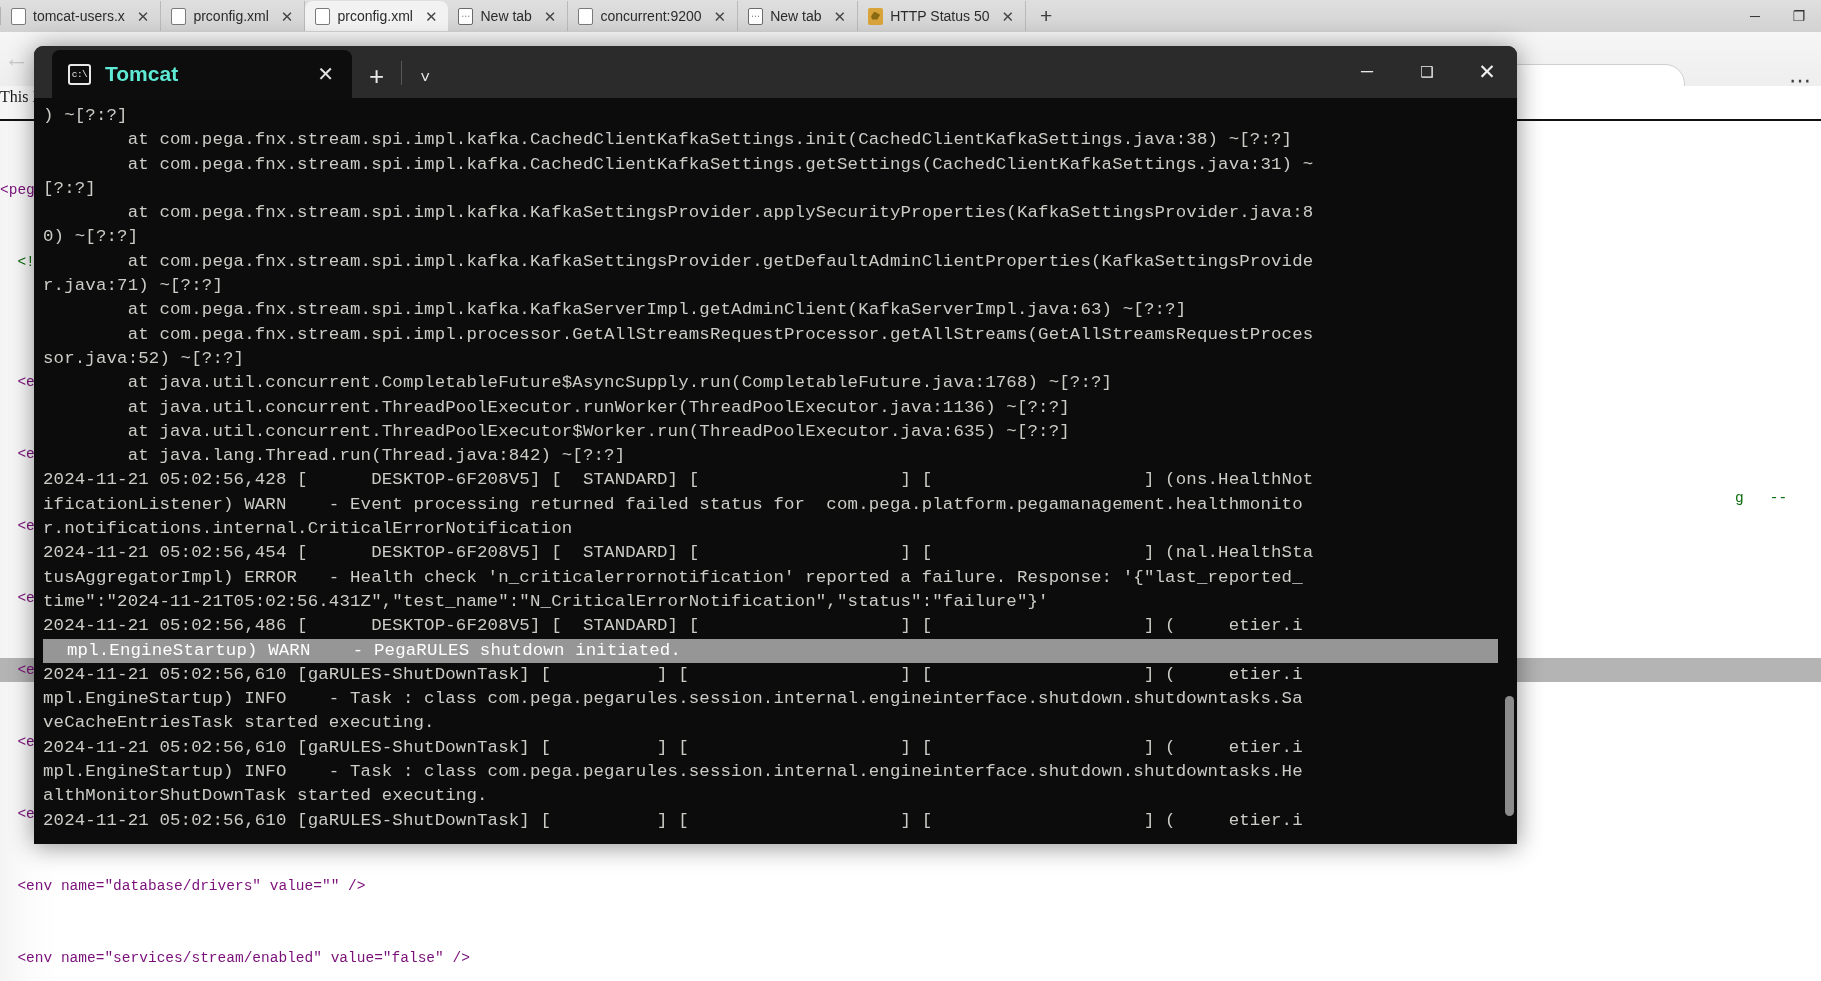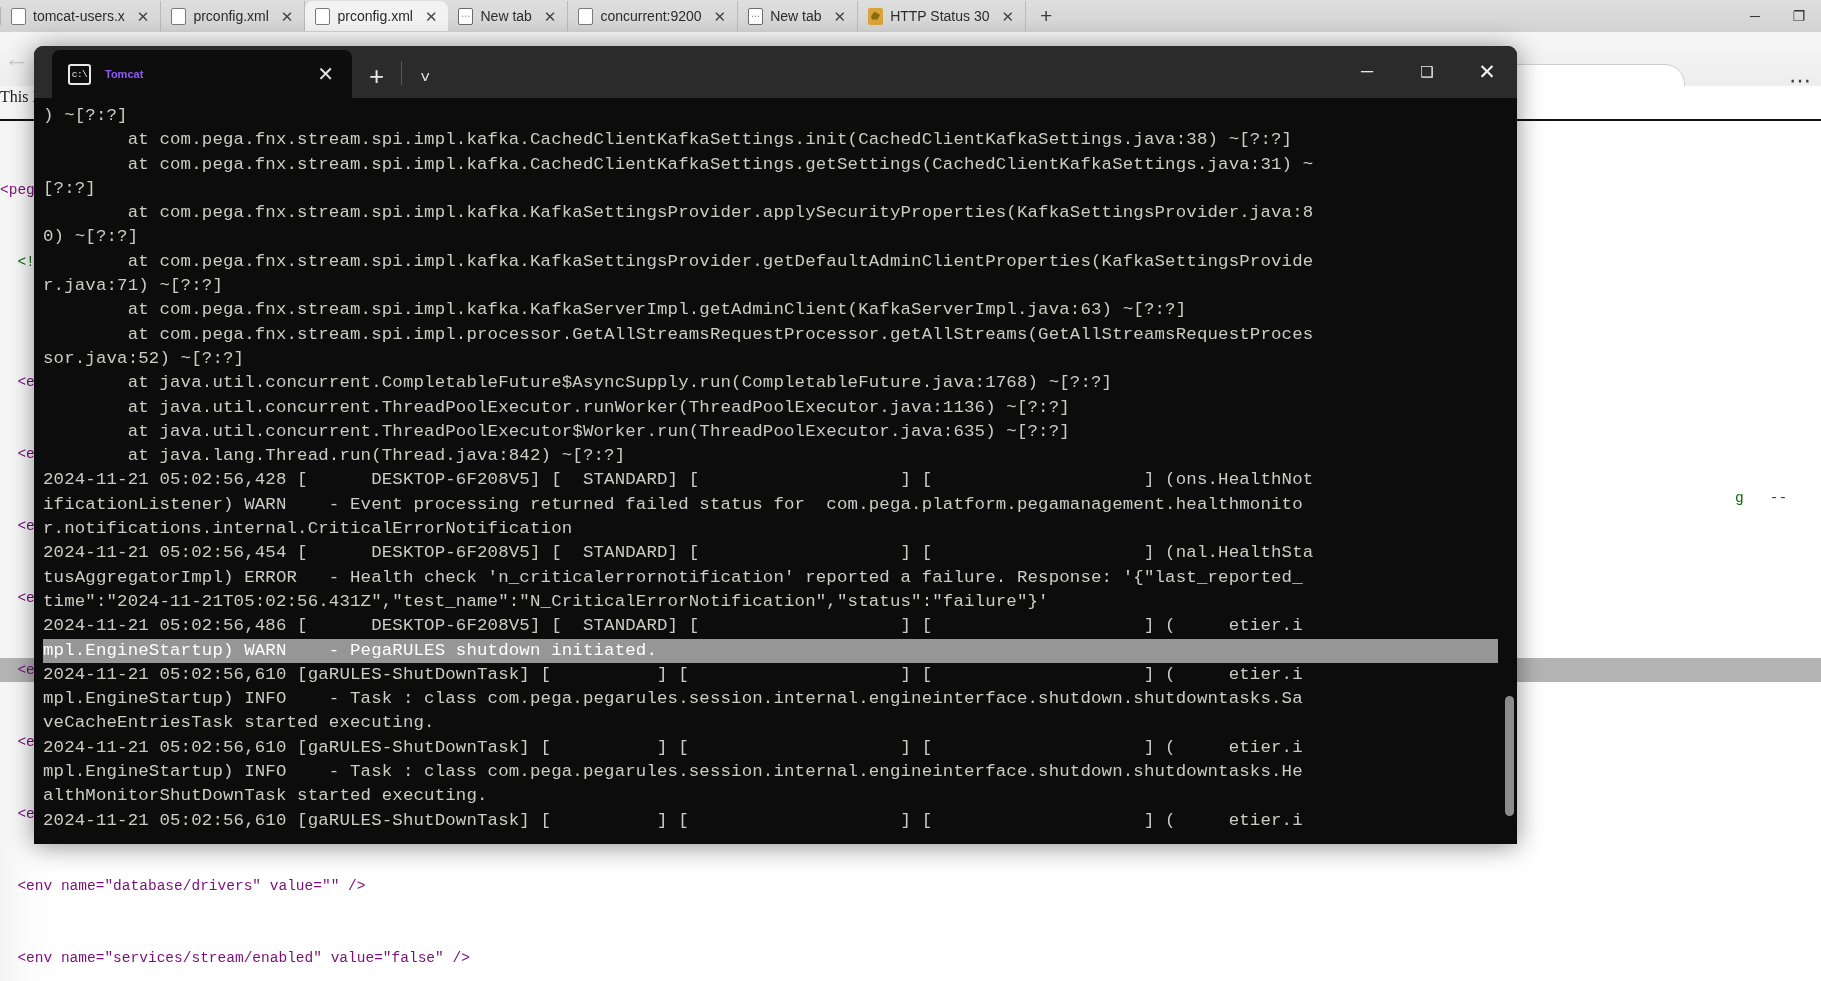--- a/index.html
+++ b/index.html
@@ -144,21 +144,21 @@
   }
   #term-tab .tico {
     width:23px; height:21px;
     border:2px solid #e8e8e8; border-radius:3px;
     display:flex; align-items:center; justify-content:center;
     font-size:9.5px; color:#e8e8e8; font-family:"Liberation Mono", monospace;
     letter-spacing:-0.5px;
     flex:0 0 23px;
   }
   #term-tab .ttitle {
-    font-size:11px; font-weight:bold; color:#8b5cf6;
+    font-size:21px; font-weight:bold; color:#5eead4;
     flex:1 1 auto;
   }
   #term-tab .tab-x {
     font-size:20px; color:#e2e2e2; line-height:1; padding:0 4px;
     font-weight:300;
   }
   #term-newtab {
     font-size:26px; font-weight:300; color:#e8e8e8;
     padding:0 17px; margin-bottom:9px; line-height:1;
   }
@@ -188,21 +188,21 @@
   #term-text {
     font-family:"Liberation Mono", monospace;
     font-size:17.4px;
     line-height:24.3px;
     color:#ccccc7;
     white-space:pre;
     letter-spacing:0.15px;
   }
   #term-text .sel {
     background:#969696; color:#ffffff;
-    display:inline-block; width:1455px;
+    display:inline-block; width:1455px;padding-left:24px;
   }
   #term-scrollbar {
     position:absolute; right:3px; top:598px;
     width:9px; height:120px;
     background:#8c8c8c; border-radius:5px;
   }
 </style>
 </head>
 <body>
 
@@ -242,21 +242,21 @@
     </div>
 
     <div class="btab">
       <span class="favicon dots">⋯</span>
       <span class="tlabel">New tab</span>
       <span class="tclose">✕</span>
     </div>
 
     <div class="btab">
       <span class="favicon tomcat"></span>
-      <span class="tlabel">HTTP Status 30</span>
+      <span class="tlabel">HTTP Status 50</span>
       <span class="tclose">✕</span>
     </div>
 
     <span id="newtab-plus">+</span>
   </div>
 
   <div id="browser-winctl">
     <span class="wc">─</span>
     <span class="wc">❐</span>
   </div>

